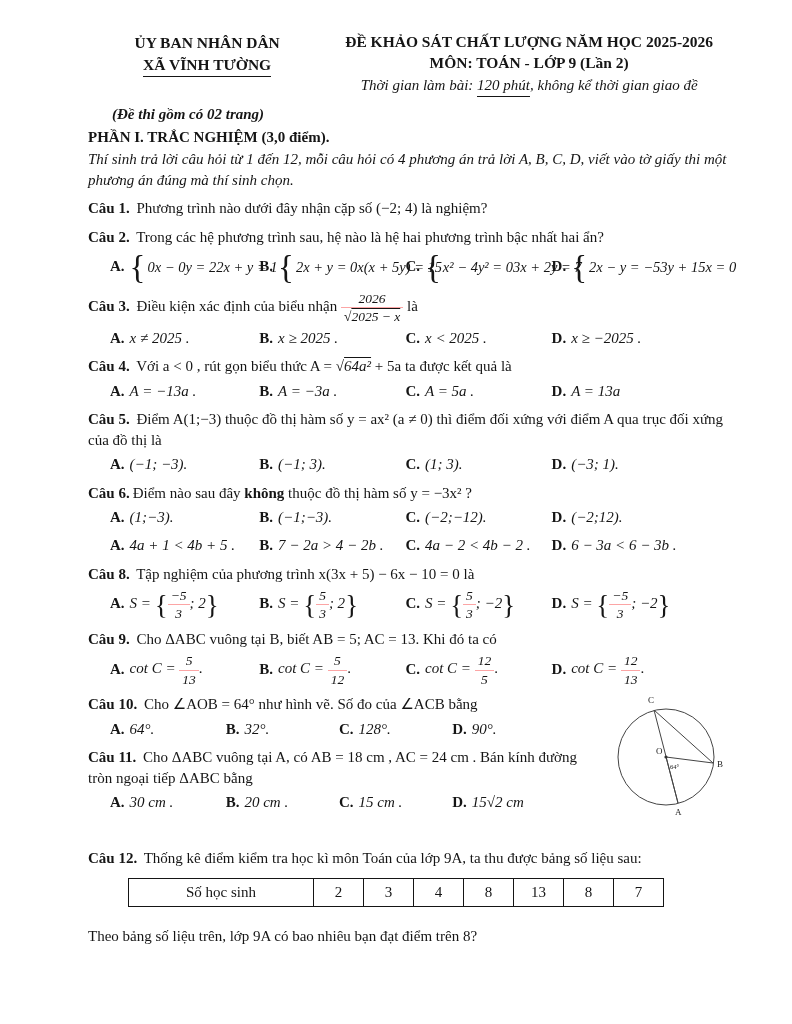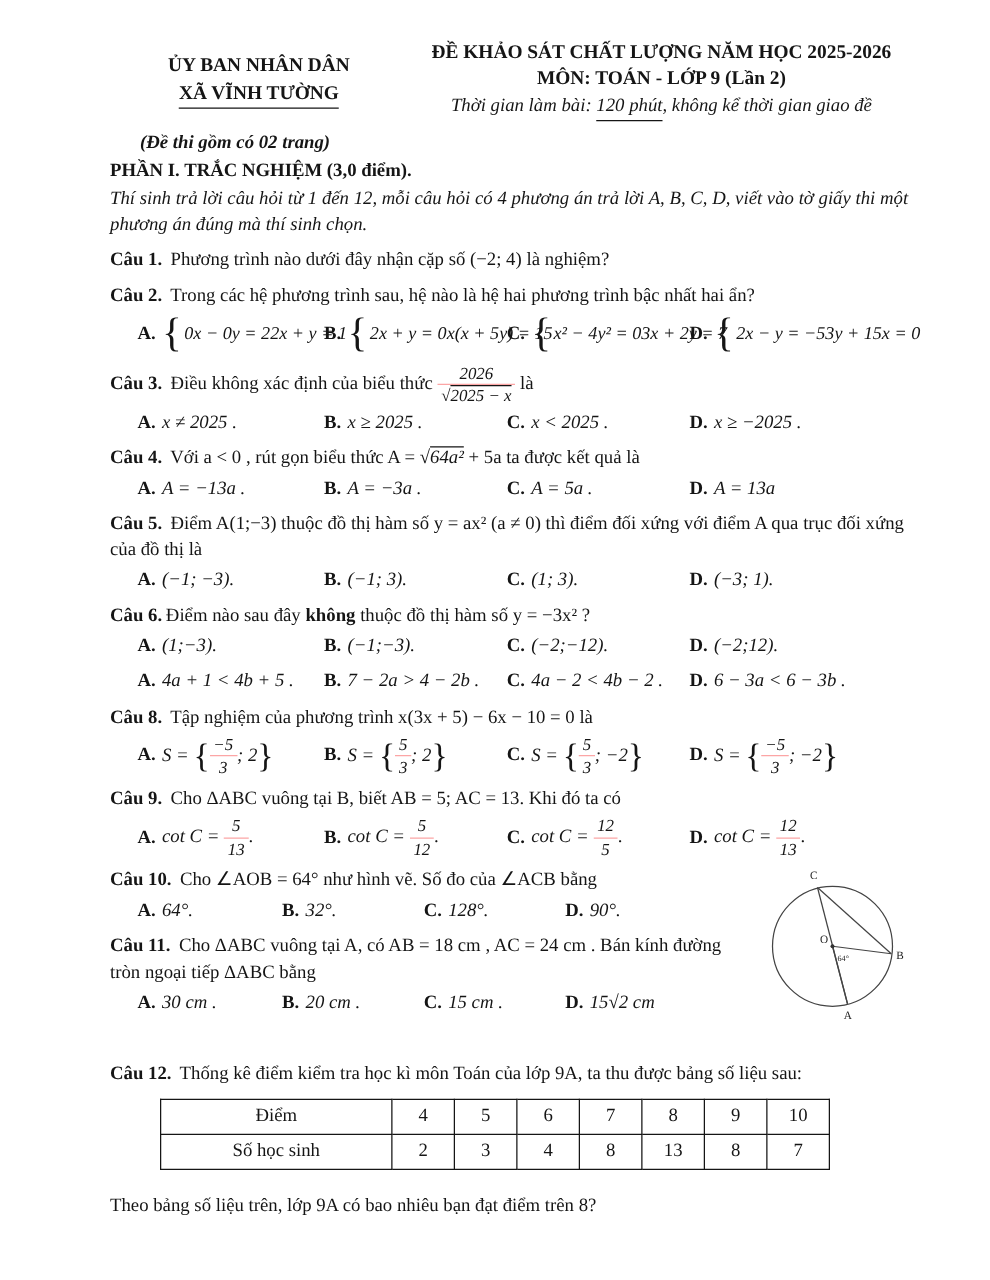--- a/index.html
+++ b/index.html
@@ -5,21 +5,21 @@
   * { box-sizing: border-box; }
   html, body { margin: 0; padding: 0; }
   body {
     width: 792px; height: 1024px; background: #ffffff;
     font-family: "Liberation Serif", serif; font-size: 15px; color: #151515;
     line-height: 1.42;
   }
   .page { width: 792px; height: 1024px; padding: 32px 60px 8px 88px; overflow: hidden; }
 
   
-  .header { display: flex; align-items: center; }
+  .header { display: flex; }
   .h-left { width: 37%; text-align: center; font-weight: bold; font-size: 15.5px; line-height: 1.4; }
   .h-right { width: 63%; text-align: center; line-height: 1.35; }
   .t1, .t2 { font-weight: bold; font-size: 15.5px; }
   .t3 { font-style: italic; margin-top: 1px; }
   .u { display: inline-block; border-bottom: 1px solid #151515; padding-bottom: 1px; }
 
   .pages-note { font-style: italic; font-weight: bold; margin: 7px 0 0 24px; }
   .part-title { font-weight: bold; margin-top: 2px; }
   .guide { font-style: italic; }
 
@@ -118,21 +118,21 @@
               <span>2x − y = −5</span>
               <span>3y + 15x = 0</span>
             </span>
           </span></div>
     </div>
   </div>
 
   <div class="q">
     <div class="qstem">
       <b class="qlab">Câu 3.</b>
-      <span>Điều không xác định của biểu thức</span>
+      <span>Điều kiện xác định của biểu nhận</span>
       <span class="frac"><span class="num">2026</span><span class="den"><span class="sqrt">√</span><span class="ovl">2025 − x</span></span></span>
       <span>là</span>
     </div>
     <div class="opts">
       <div class="opt"><b>A.</b><span class="m">x ≠ 2025 .</span></div>
       <div class="opt"><b>B.</b><span class="m">x ≥ 2025 .</span></div>
       <div class="opt"><b>C.</b><span class="m">x &lt; 2025 .</span></div>
       <div class="opt"><b>D.</b><span class="m">x ≥ −2025 .</span></div>
     </div>
   </div>
@@ -260,30 +260,20 @@
     </div>
   </div>
 
   <div class="q q12">
     <div class="qstem">
       <b class="qlab">Câu 12.</b>
       <span>Thống kê điểm kiểm tra học kì môn Toán của lớp 9A, ta thu được bảng số liệu sau:</span>
     </div>
     <table class="score-table">
       <tbody>
-          <tr>
-        <td class="rowhead">Điểm</td>
-        <td>4</td>
-        <td>5</td>
-        <td>6</td>
-        <td>7</td>
-        <td>8</td>
-        <td>9</td>
-        <td>10</td>
-      </tr>
       <tr>
         <td class="rowhead">Số học sinh</td>
         <td>2</td>
         <td>3</td>
         <td>4</td>
         <td>8</td>
         <td>13</td>
         <td>8</td>
         <td>7</td>
       </tr>

